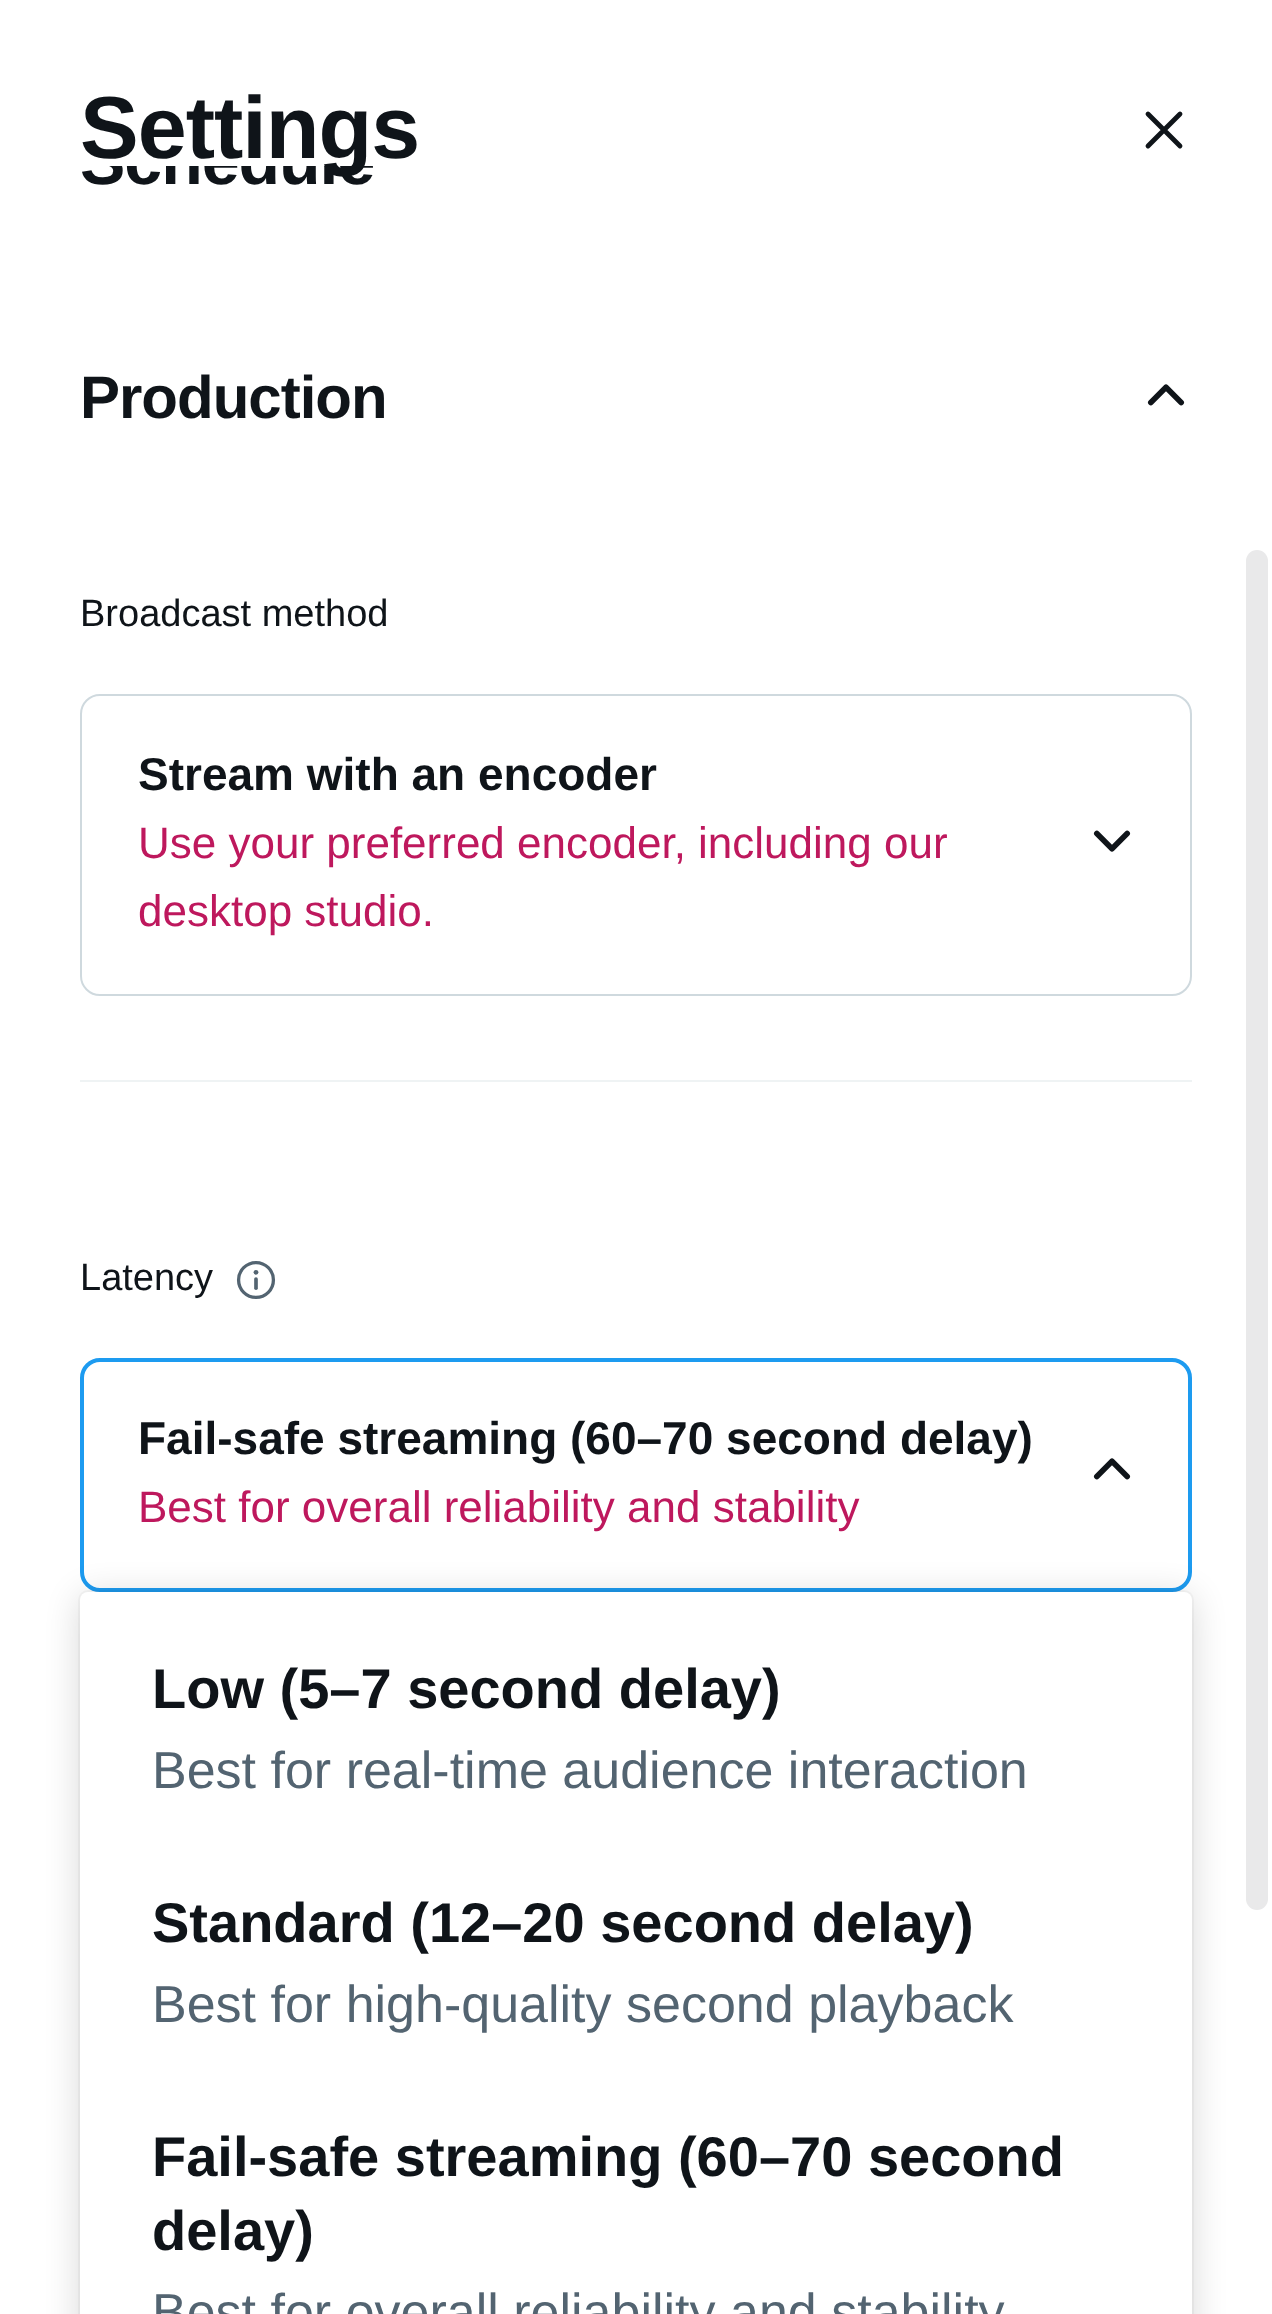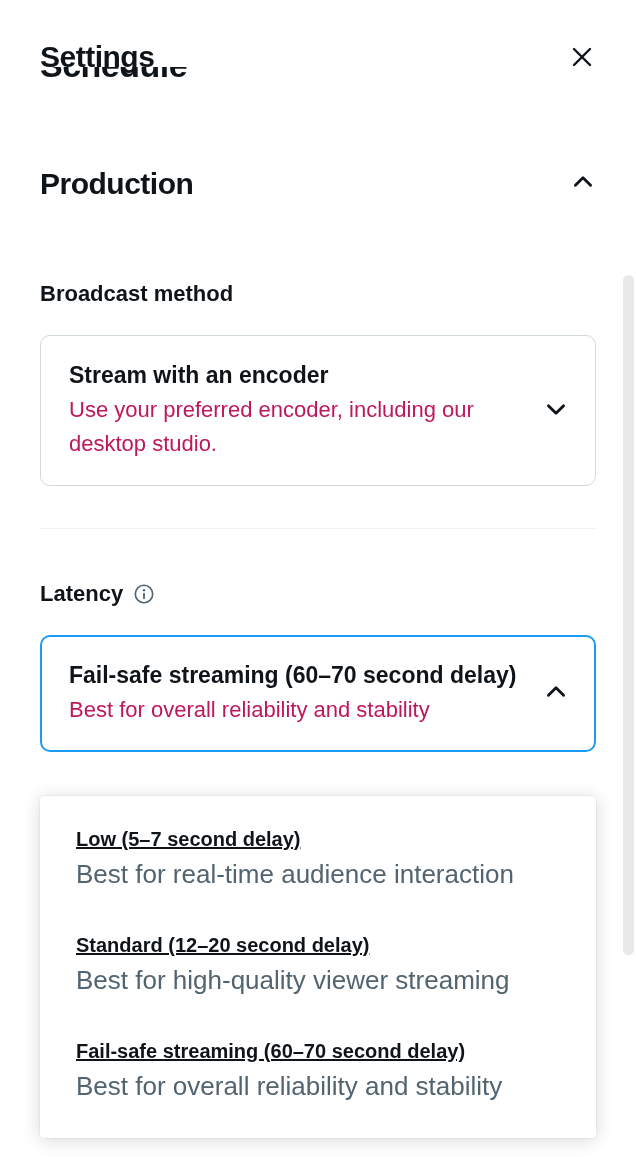--- a/index.html
+++ b/index.html
@@ -15,21 +15,21 @@
     .container {
       padding: 0 40px;
     }
     .header {
       display: flex;
       justify-content: space-between;
       align-items: center;
       padding-top: 40px;
     }
     .header-title {
-      font-size: 30px;
+      font-size: 44px;
       font-weight: 800;
       letter-spacing: -0.5px;
     }
     .close-btn {
       cursor: pointer;
       display: flex;
       align-items: center;
       justify-content: center;
       width: 28px;
       height: 28px;
@@ -55,22 +55,22 @@
       margin-top: 85px;
       cursor: pointer;
       text-align: right;
     }
     .section-title {
       font-size: 30px;
       font-weight: 800;
       letter-spacing: -0.5px;
     }
     .subsection-label {
-      font-size: 22px;
-      font-weight: 700;
+      font-size: 19px;
+      font-weight: 400;
       margin-top: 80px;
       display: flex;
       align-items: center;
       gap: 10px;
     }
     .select-box {
       border: 1px solid #cfd9de;
       border-radius: 10px;
       padding: 24px 26px 24px 28px;
       margin-top: 28px;
@@ -95,21 +95,21 @@
       color: #be185d;
       line-height: 1.55;
       margin-top: 2px;
     }
     .divider {
       border: none;
       border-top: 1px solid #eff3f4;
       margin-top: 42px;
     }
     .subsection-label.latency {
-      margin-top: 52px;
+      margin-top: 88px;
     }
     .info-icon {
       display: inline-flex;
       align-items: center;
       justify-content: center;
       color: #536471;
     }
     .dropdown-panel {
       position: absolute;
       top: 796px;
@@ -118,24 +118,23 @@
       background: #ffffff;
       border-radius: 4px;
       box-shadow: 0 2px 18px rgba(0,0,0,0.16), 0 0 0 1px rgba(0,0,0,0.03);
       padding: 12px 0;
     }
     .dropdown-option {
       padding: 18px 36px 20px 36px;
       cursor: pointer;
     }
     .dropdown-option-title {
-      font-size: 20px;
+      font-size: 28px;
       font-weight: 700;
       line-height: 1.35;
-      text-decoration: underline;
     }
     .dropdown-option-desc {
       font-size: 26px;
       color: #536471;
       line-height: 1.5;
       margin-top: 2px;
     }
     .scrollbar {
       position: absolute;
       right: 2px;
@@ -215,21 +214,21 @@
 
 </div>
 
 <div class="dropdown-panel">
   <div class="dropdown-option">
     <div class="dropdown-option-title">Low (5–7 second delay)</div>
     <div class="dropdown-option-desc">Best for real-time audience interaction</div>
   </div>
   <div class="dropdown-option">
     <div class="dropdown-option-title">Standard (12–20 second delay)</div>
-    <div class="dropdown-option-desc">Best for high-quality viewer streaming</div>
+    <div class="dropdown-option-desc">Best for high-quality second playback</div>
   </div>
   <div class="dropdown-option">
     <div class="dropdown-option-title">Fail-safe streaming (60–70 second delay)</div>
     <div class="dropdown-option-desc">Best for overall reliability and stability</div>
   </div>
 </div>
 
 <div class="scrollbar"></div>
 
 </body></html>

